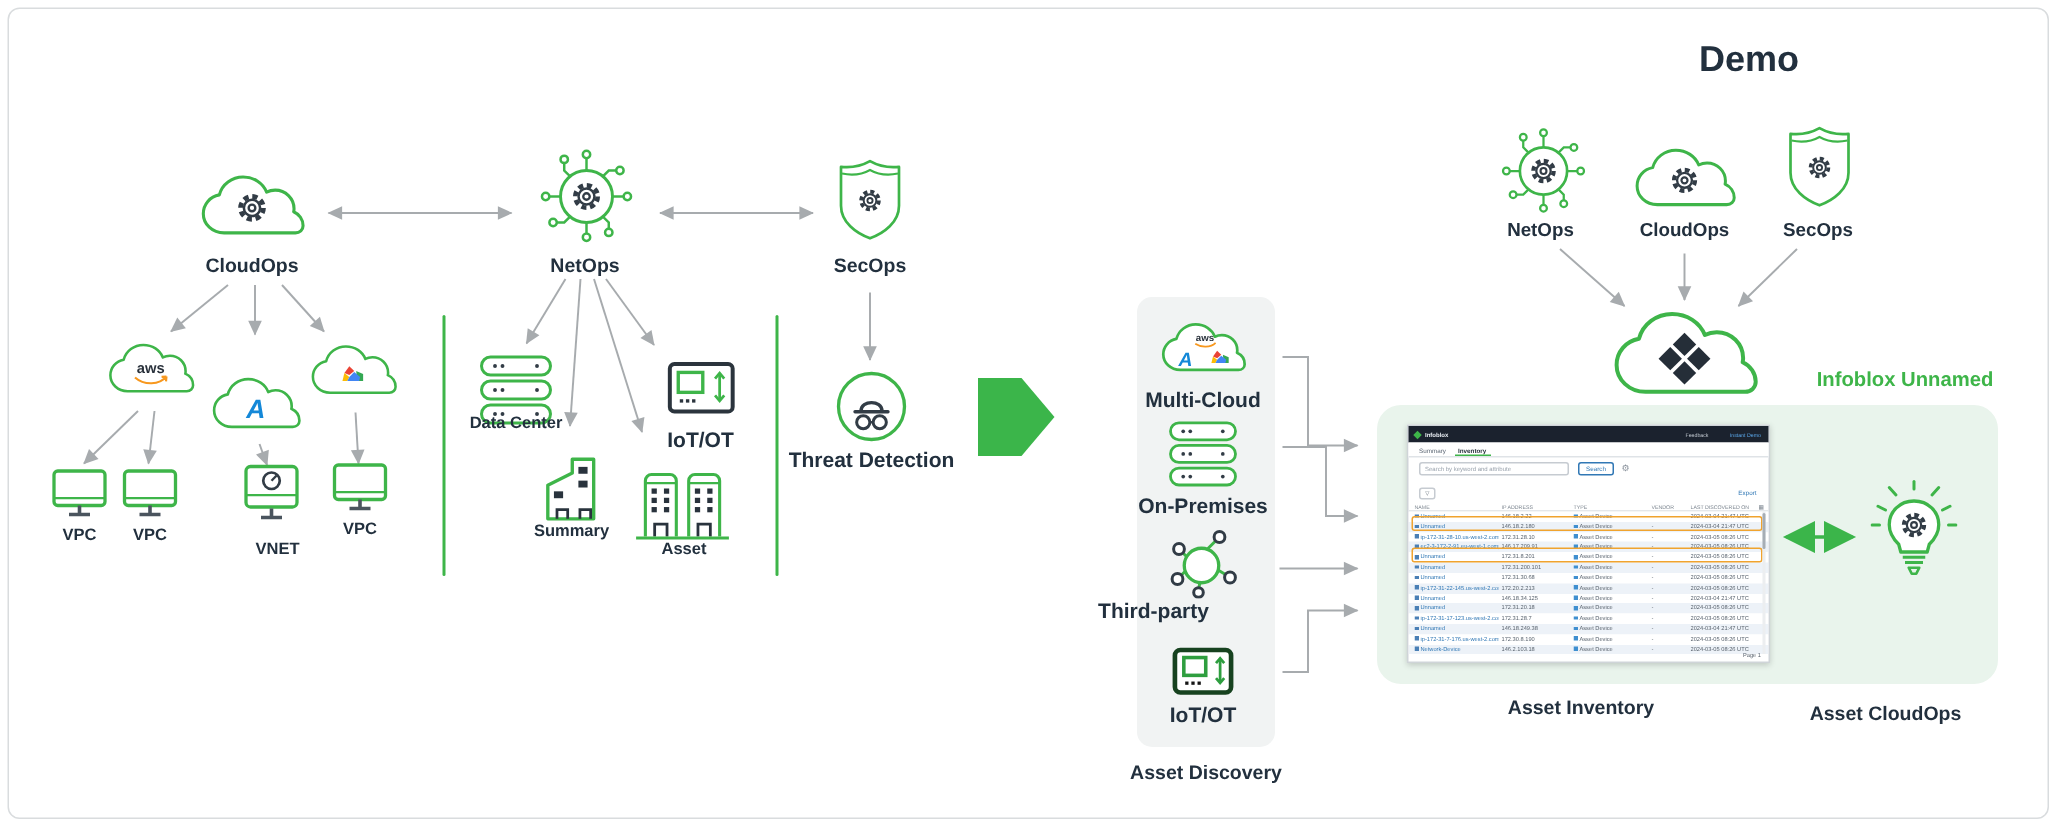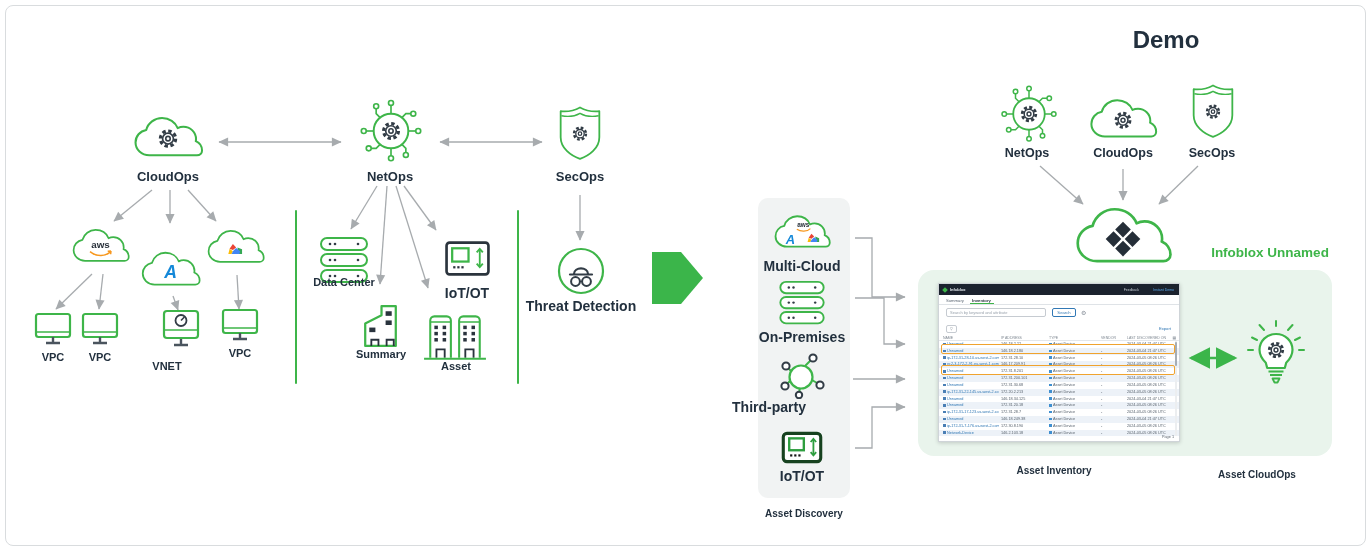--- a/index.html
+++ b/index.html
@@ -6,21 +6,21 @@
   #canvas{position:relative;width:1371px;height:551px;background:#fff;overflow:hidden;
           font-family:"Liberation Sans",sans-serif;}
   .card{position:absolute;left:5px;top:5px;width:1359px;height:539px;border:1px solid #d9dcde;border-radius:8px;}
   .lbl{position:absolute;font-weight:700;color:#22303e;text-align:center;width:140px;line-height:1.15;}
   .lbl-xl{font-size:24px;}
   .lbl-md{font-size:13px;}
   .lbl-md2{font-size:12.5px;}
   .lbl-sm{font-size:11px;}
   .lbl-xs{font-size:14px;text-align:center;}
   .lbl-green{color:#3eb549;font-size:13.5px;}
-  .lbl-big{font-size:10px;}
+  .lbl-big{font-size:13px;}
   .icon{position:absolute;}
   .vline{position:absolute;width:2px;background:#3eb549;border-radius:2px;}
   .panel-gray{position:absolute;left:758px;top:198px;width:92px;height:300px;background:#f1f3f3;border-radius:10px;}
   .panel-green{position:absolute;left:918px;top:270px;width:414px;height:186px;background:#e9f4ec;border-radius:16px;}
   #wires{position:absolute;left:0;top:0;pointer-events:none;}
   
   .mini{position:absolute;left:938px;top:283px;width:240px;height:157px;background:#fff;
         box-shadow:0 1px 4px rgba(0,0,0,.18);border:0.5px solid #cfd4d8;}
   .mini *{box-sizing:border-box;}
   .m-topbar{position:absolute;left:0;top:0;width:240px;height:11px;background:#1b222e;}
@@ -197,21 +197,21 @@
     <line x1="5" y1="22" x2="39" y2="22" stroke="#3eb549" stroke-width="1.5"></line>
     <circle cx="22" cy="12.5" r="5.5" fill="none" stroke="#323c46" stroke-width="1.8"></circle>
     <path d="M22 12.5 L25.4 9" stroke="#323c46" stroke-width="1.6"></path>
     <path d="M22 31 V36 M15 37 H29" stroke="#4a545e" stroke-width="2.4" fill="none"></path>
   </svg>
   <svg class="icon" style="left:220px;top:306px" width="40" height="40" viewBox="0 0 40 40">
       <use href="#monitorg" transform="translate(20,19)"></use>
     </svg>
   <div class="lbl lbl-sm" style="left:-17px;top:351px">VPC</div>
   <div class="lbl lbl-sm" style="left:30px;top:351px">VPC</div>
-  <div class="lbl lbl-sm" style="left:97px;top:360px">VNET</div>
+  <div class="lbl lbl-sm" style="left:115px;top:360px">VNET</div>
   <div class="lbl lbl-sm" style="left:170px;top:347px">VPC</div>
 
   <svg class="icon" style="left:318px;top:236px" width="52" height="52" viewBox="0 0 52 52">
     <use href="#srv" transform="translate(3,2)"></use>
       <use href="#srv" transform="translate(3,18)"></use>
       <use href="#srv" transform="translate(3,34)"></use>
   </svg>
   <div class="lbl lbl-sm" style="left:274px;top:276px">Data Center</div>
 
   <svg class="icon" style="left:444px;top:240px" width="47" height="37" viewBox="0 0 46 36">

